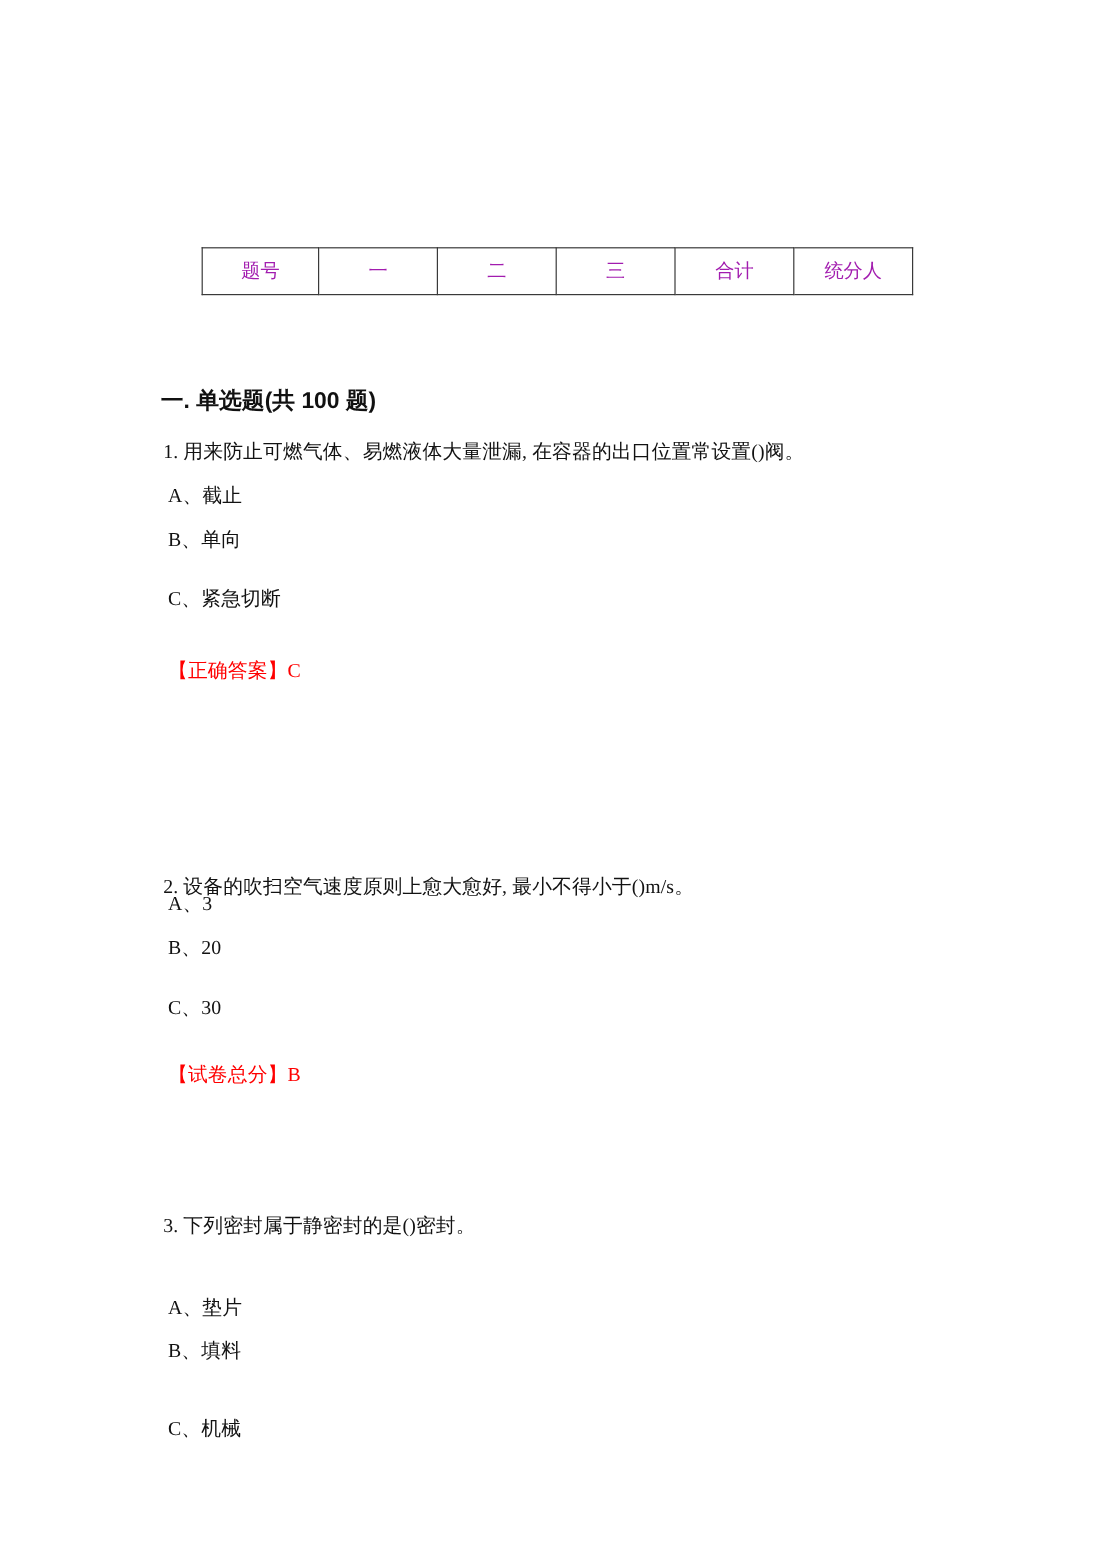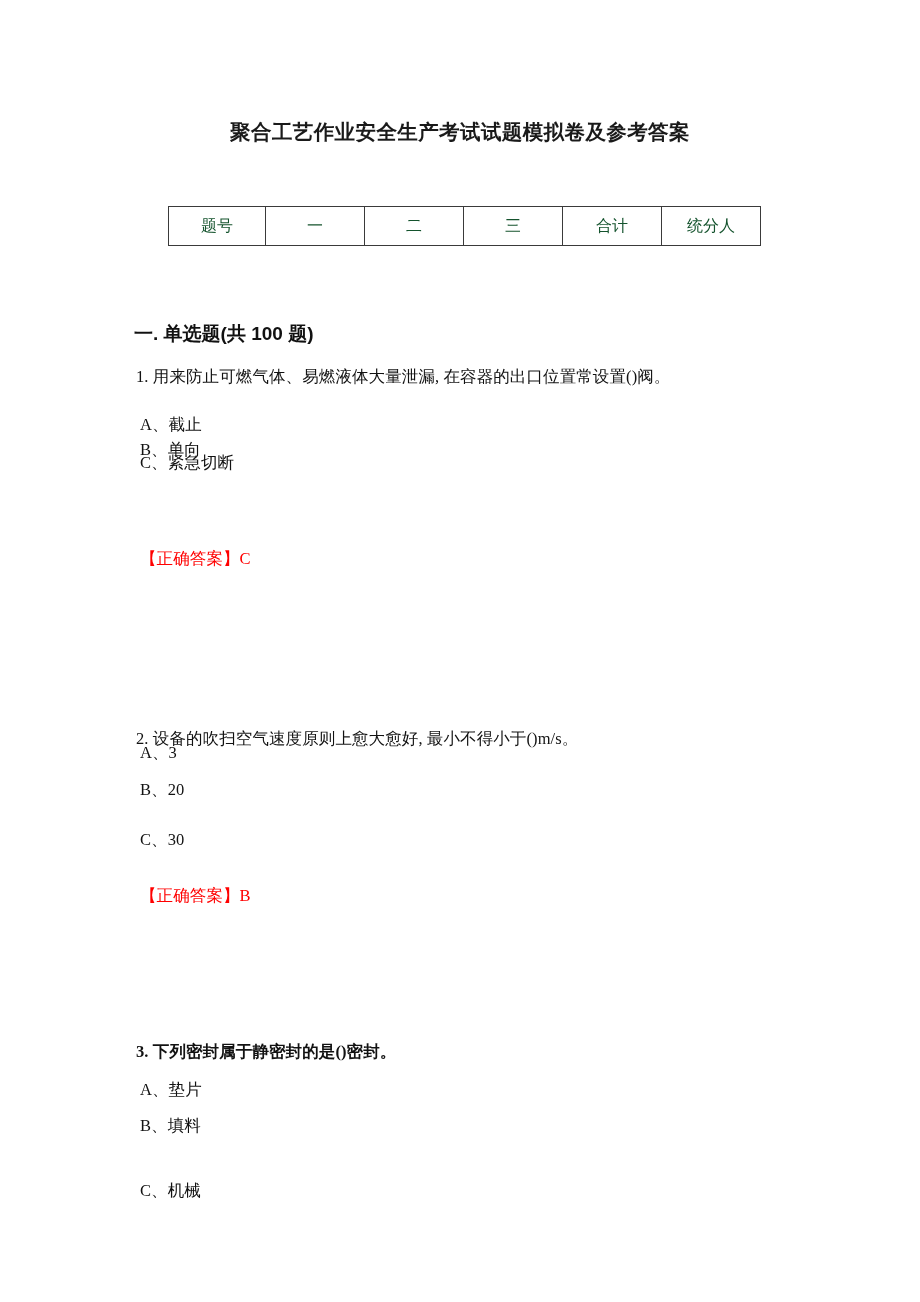--- a/index.html
+++ b/index.html
@@ -63,21 +63,21 @@
     top: 206px;
     border-collapse: collapse;
     table-layout: fixed;
   }
   .score-table td {
     border: 1px solid #3a3a3a;
     text-align: center;
     vertical-align: middle;
     font-family: "Liberation Sans", "DejaVu Sans", sans-serif;
     font-size: 16px;
-    color: #14532d;
+    color: #a21caf;
     padding: 0;
   }
   .score-table td.c0 { width: 96px; }
   .score-table td.cx { width: 98px; }
   .score-table tr.r-head td { height: 38px; }
   .score-table tr.r-body td { height: 42px; }
 
   
   .section-heading {
     position: absolute;
@@ -123,54 +123,53 @@
     color: #ff0000;
     white-space: nowrap;
     letter-spacing: 0.1px;
   }
 </style>
 </head>
 <body>
 
 <div class="page">
 
-  <div class="doc-title">聚合工艺作业安全生产考试试题模拟卷及参考答案</div>
 
 
   <table class="score-table">
     <tbody>
         <tr class="r-head">
       <td class="c0">题号</td>
       <td class="cx">一</td>
       <td class="cx">二</td>
       <td class="cx">三</td>
       <td class="cx">合计</td>
       <td class="cx">统分人</td>
     </tr>
   </tbody>
     </table>
 
   <div class="section-heading">一. 单选题(共 100 题)</div>
 
   <div class="question-block">
     <div class="q-stem" style="top:366px;">1. 用来防止可燃气体、易燃液体大量泄漏, 在容器的出口位置常设置()阀。</div>
-    <div class="q-option" style="top:414px;">A、截止</div>
+    <div class="q-option" style="top:402px;">A、截止</div>
     <div class="q-option" style="top:439px;">B、单向</div>
-    <div class="q-option" style="top:452px;">C、紧急切断</div>
+    <div class="q-option" style="top:488px;">C、紧急切断</div>
     <div class="q-answer" style="top:548px;">【正确答案】C</div>
   </div>
 
   <div class="question-block">
     <div class="q-stem" style="top:704px;margin-top:24px;">2. 设备的吹扫空气速度原则上愈大愈好, 最小不得小于()m/s。</div>
     <div class="q-option" style="top:742px;">A、3</div>
     <div class="q-option" style="top:779px;">B、20</div>
     <div class="q-option" style="top:829px;">C、30</div>
-    <div class="q-answer" style="top:885px;">【正确答案】B</div>
+    <div class="q-answer" style="top:885px;">【试卷总分】B</div>
   </div>
 
   <div class="question-block">
-    <div class="q-stem" style="top:1041px;font-weight:bold;">3. 下列密封属于静密封的是()密封。</div>
+    <div class="q-stem" style="top:1011px;">3. 下列密封属于静密封的是()密封。</div>
     <div class="q-option" style="top:1079px;">A、垫片</div>
     <div class="q-option" style="top:1115px;">B、填料</div>
     <div class="q-option" style="top:1152px;margin-top:28px;">C、机械</div>
   </div>
 
 </div>
 
 </body></html>

